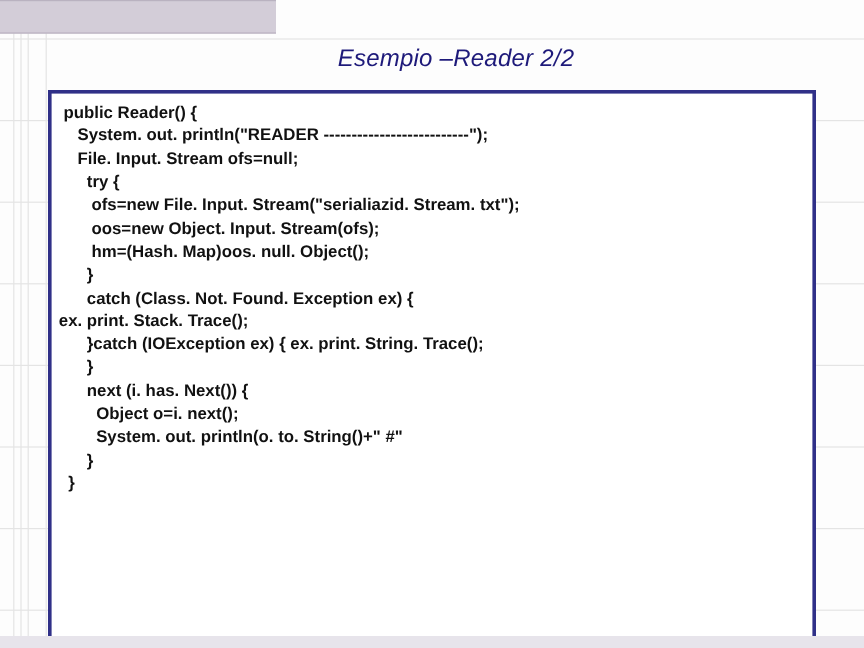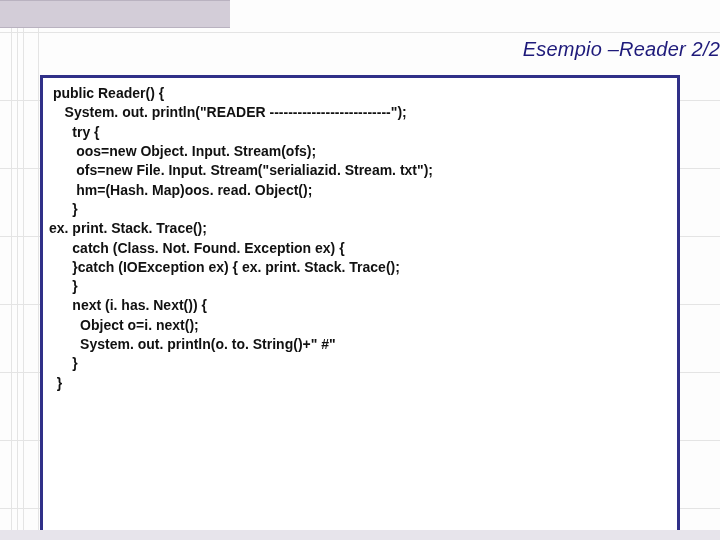--- a/index.html
+++ b/index.html
@@ -28,21 +28,21 @@
     height: 28px;
     background: #d3cdd8;
     border-top: 1px solid #b9b2c0;
     border-bottom: 1px solid #b9b2c0;
   }
   .slide-title {
     position: absolute;
     top: 38px;
     left: 0;
     width: 100%;
-    text-align: right;
+    text-align: center;
     font-size: 20px;
     color: #1e1a7a;
     font-style: italic;
     font-family: "Trebuchet MS", Verdana, sans-serif;
     letter-spacing: 0.2px;
     padding-left: 40px;
   }
   .code-box {
     position: absolute;
     left: 40px;
@@ -88,28 +88,29 @@
   <div class="v" style="left:38px"></div>
 </div>
 
 <div class="header-band"></div>
 
 <div class="slide-title">Esempio –Reader 2/2</div>
 
 <div class="code-box">
   <div class="line"> public Reader() {</div>
   <div class="line">    System. out. println("READER --------------------------");</div>
+  <div class="line">    File. Input. Stream ofs=null;</div>
   <div class="line">      try {</div>
+  <div class="line">       ofs=new File. Input. Stream("serialiazid. Stream. txt");</div>
   <div class="line">       oos=new Object. Input. Stream(ofs);</div>
-  <div class="line">       ofs=new File. Input. Stream("serialiazid. Stream. txt");</div>
-  <div class="line">       hm=(Hash. Map)oos. read. Object();</div>
+  <div class="line">       hm=(Hash. Map)oos. null. Object();</div>
   <div class="line">      }</div>
+  <div class="line">      catch (Class. Not. Found. Exception ex) {</div>
   <div class="line">ex. print. Stack. Trace();</div>
-  <div class="line">      catch (Class. Not. Found. Exception ex) {</div>
-  <div class="line">      }catch (IOException ex) { ex. print. Stack. Trace();</div>
+  <div class="line">      }catch (IOException ex) { ex. print. String. Trace();</div>
   <div class="line">      }</div>
   <div class="line">      next (i. has. Next()) {</div>
   <div class="line">        Object o=i. next();</div>
   <div class="line">        System. out. println(o. to. String()+" #"</div>
   <div class="line">      }</div>
   <div class="line">  }</div>
 </div>
 
 <div class="footer-band"></div>
 

